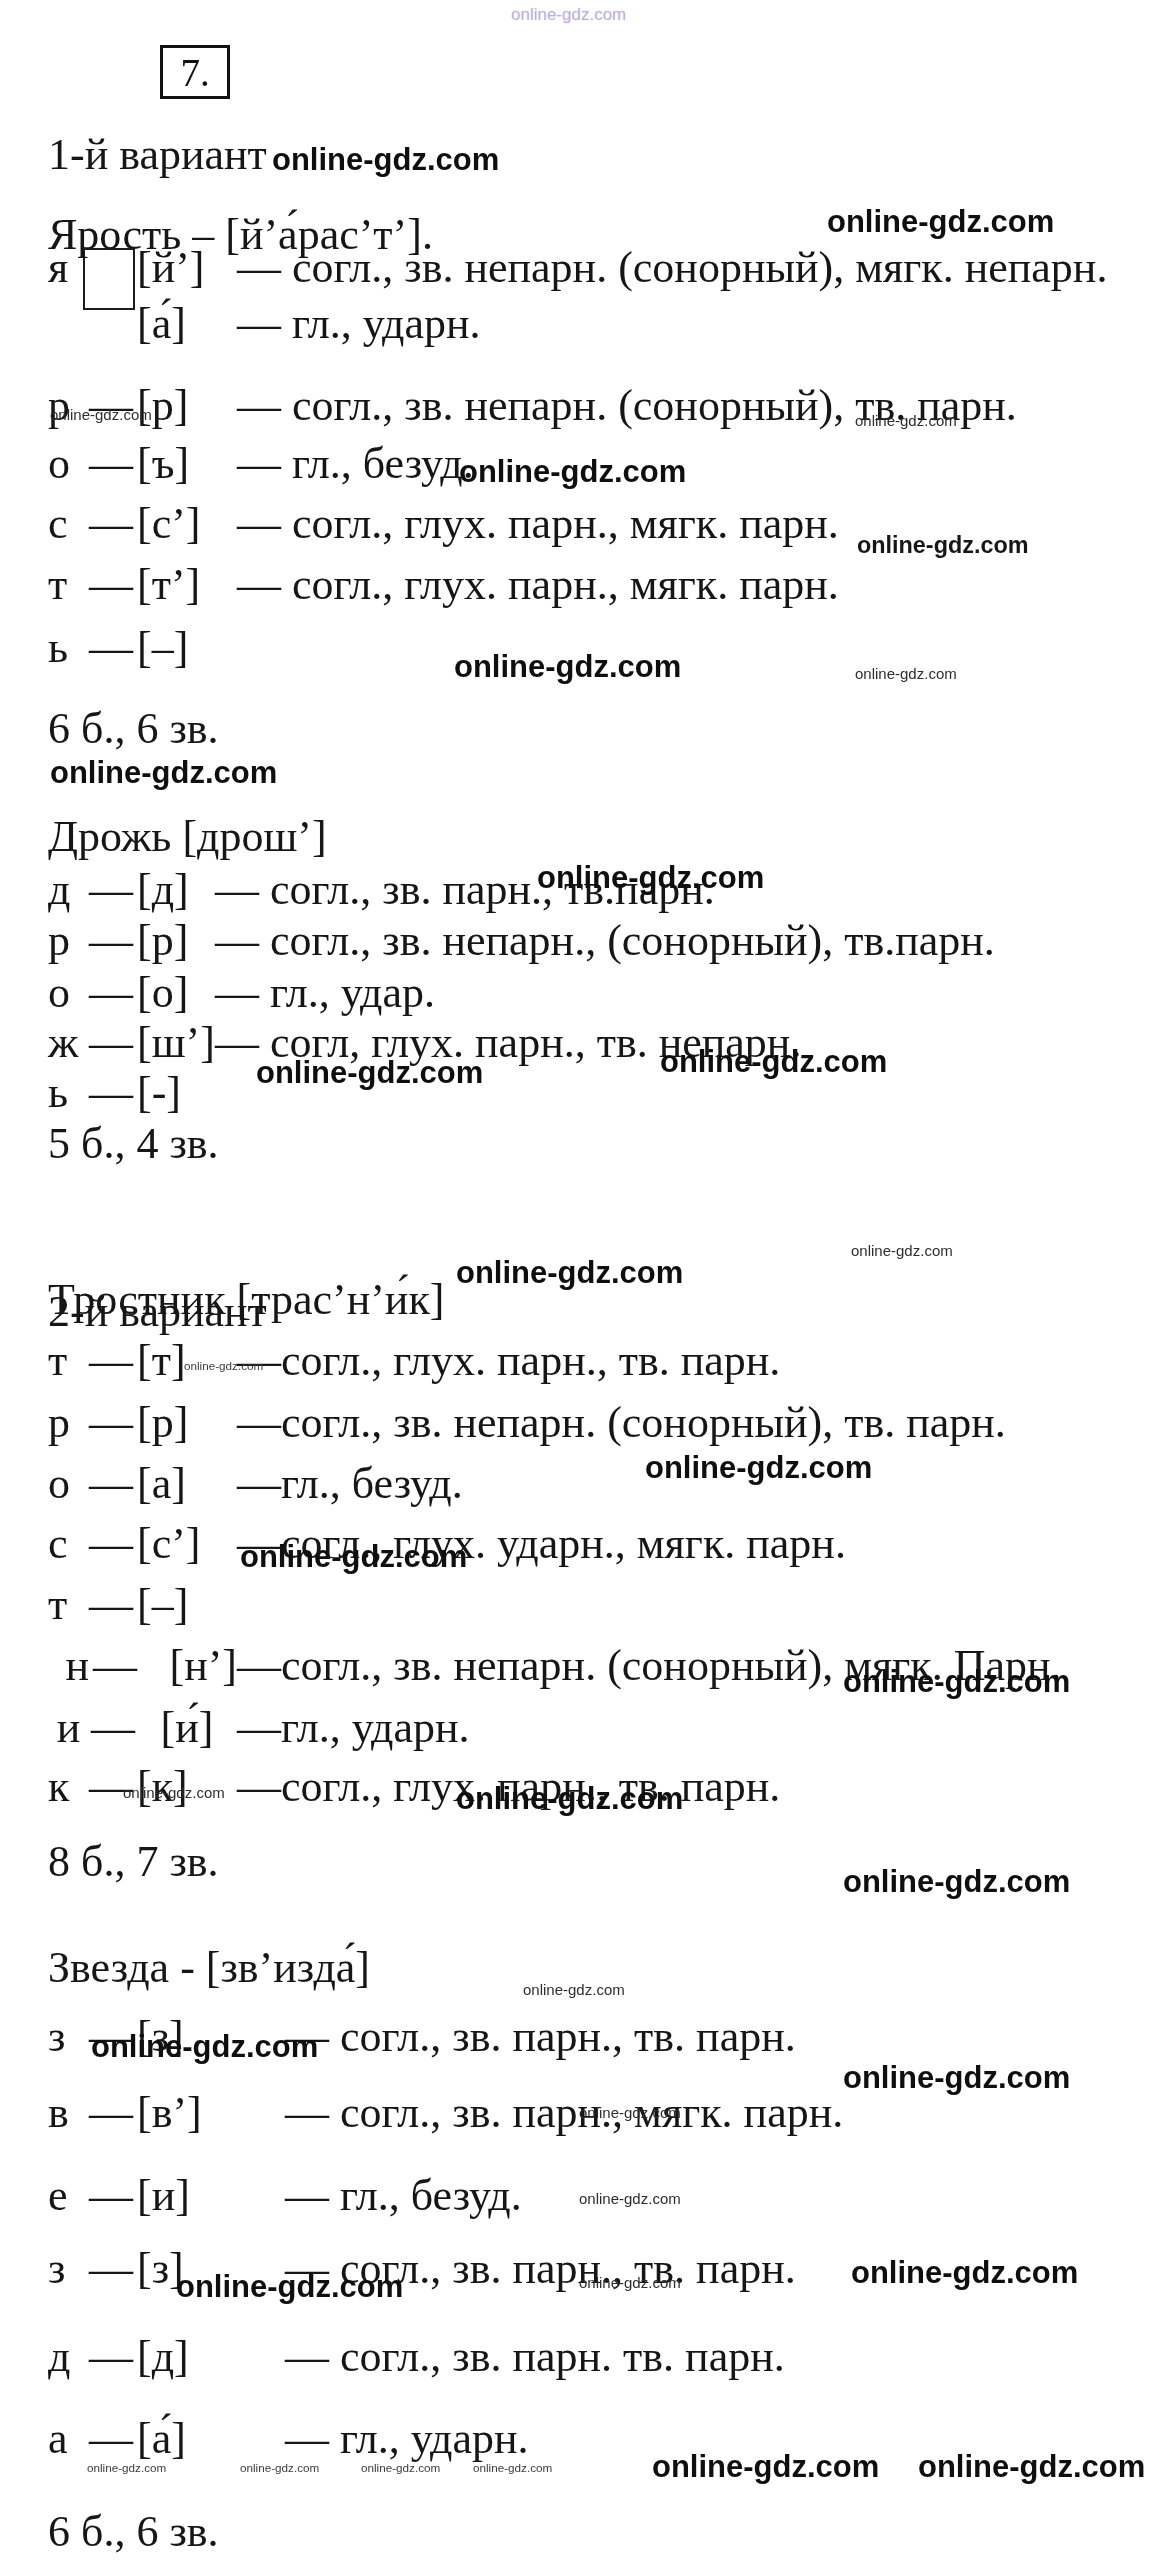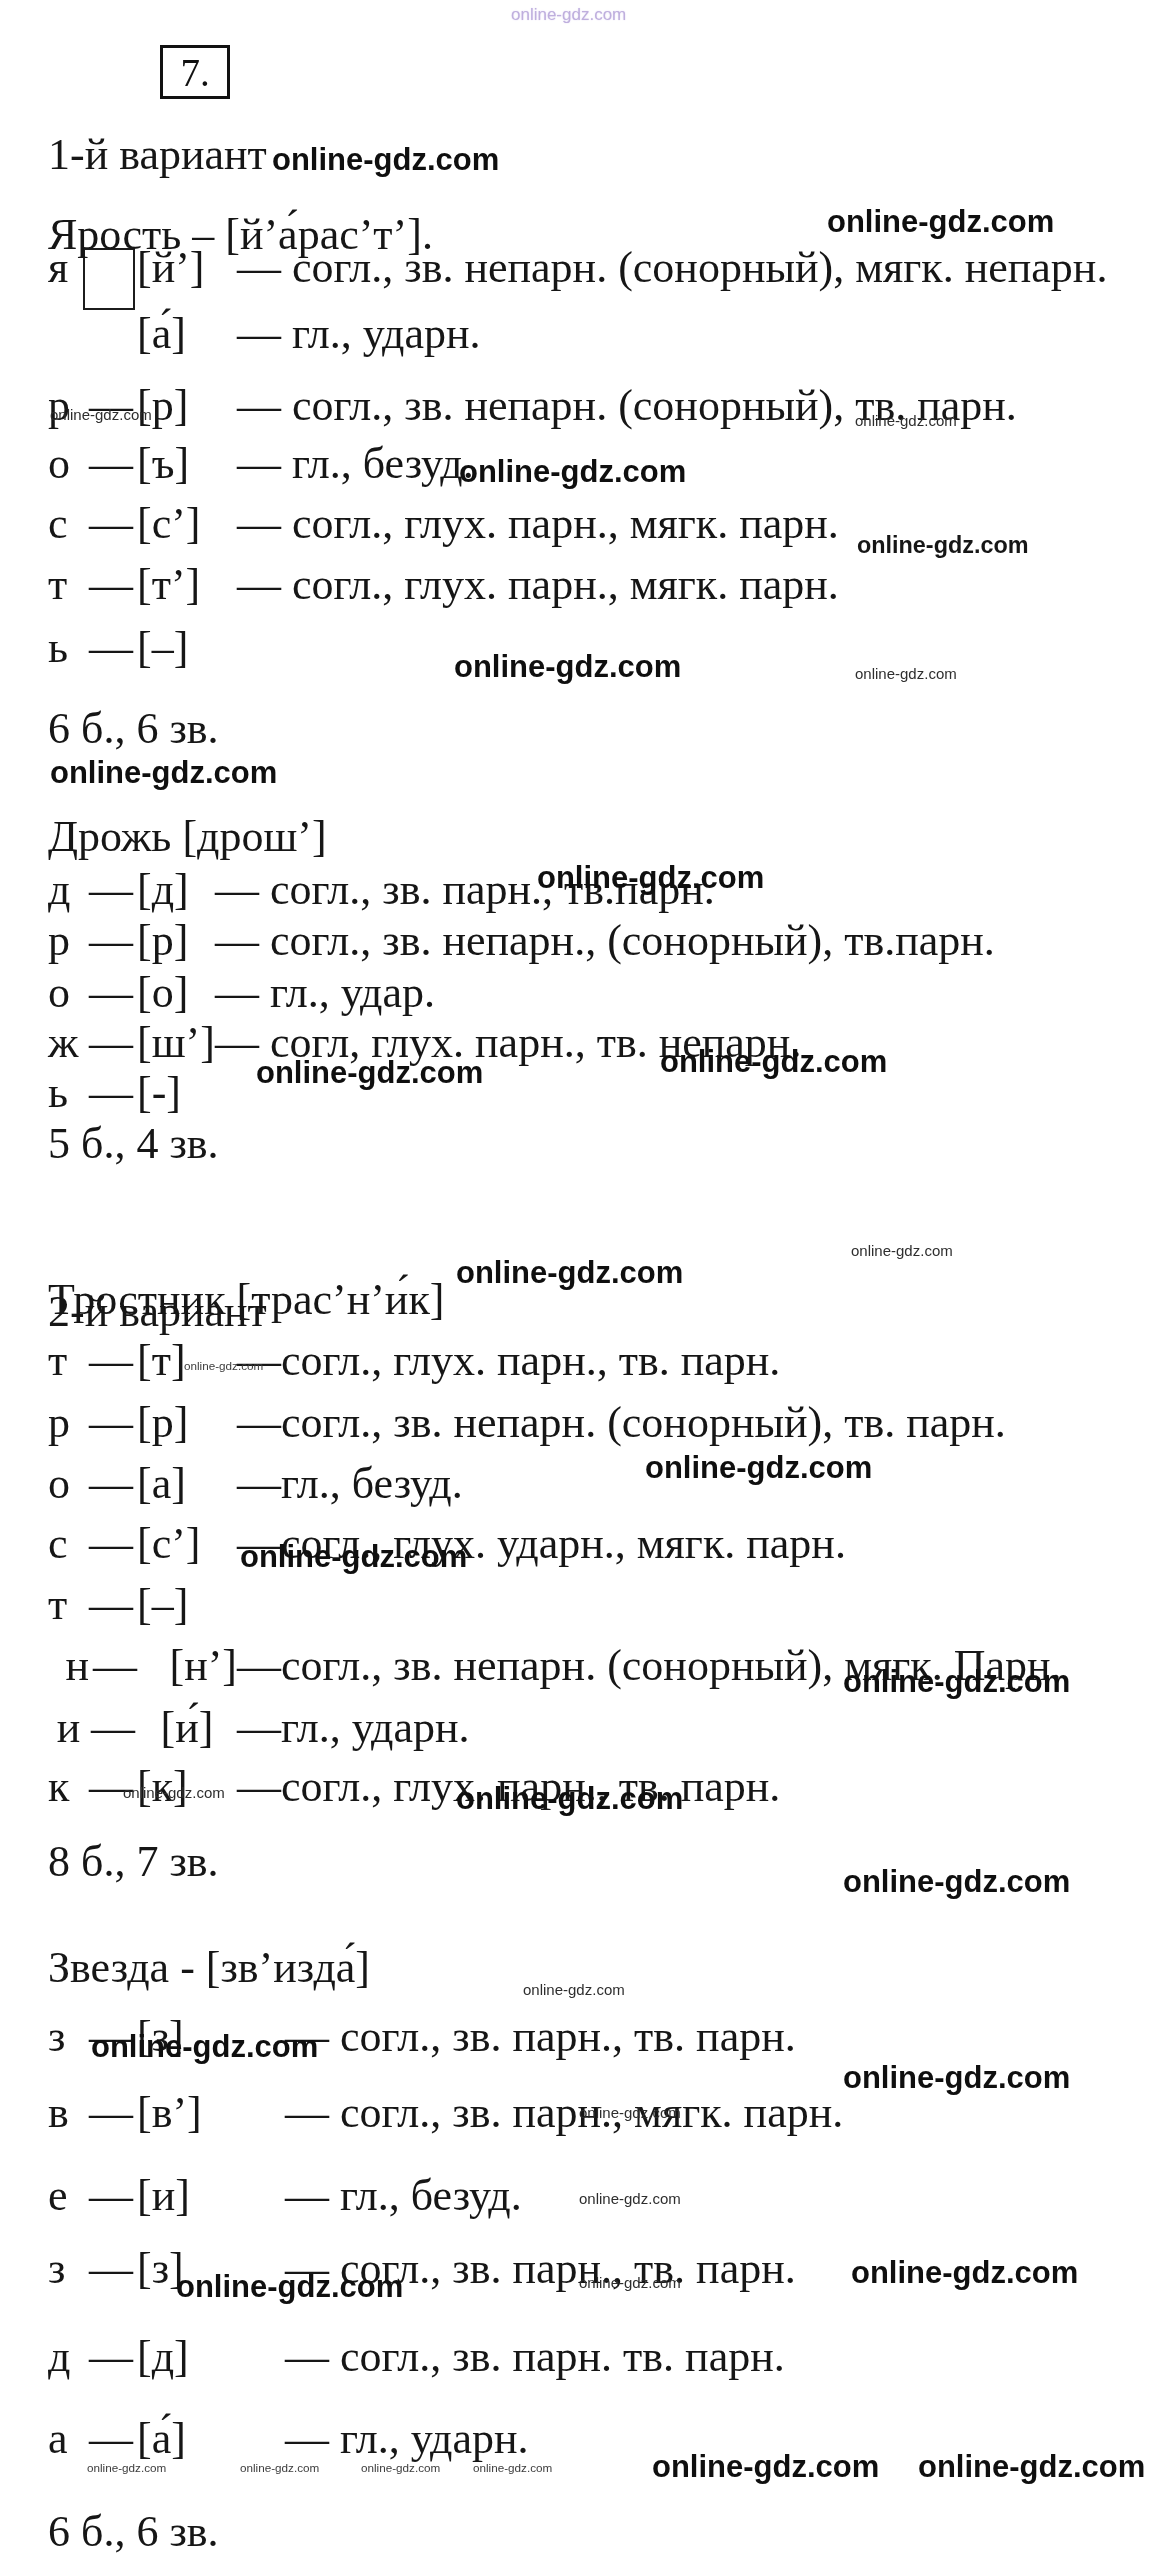--- a/index.html
+++ b/index.html
@@ -72,21 +72,21 @@
   <div class="exercise-box">
     <span>7.</span>
   </div>
 
   <div class="ya-box"></div>
 
   <div id="lines">
       <div class="line" style="top: 130px;">1-й вариант</div>
       <div class="line" style="top: 186px; margin-top: 24px;">Ярость – [й’а́рас’т’].</div>
       <div class="line" style="top: 243px;"><span class="l">я</span><span class="d1"></span><span class="s" style="width: 100px;">[й’]</span><span class="rest">— согл., зв. непарн. (сонорный), мягк. непарн.</span></div>
-      <div class="line" style="top: 309px;"><span class="l"></span><span class="d1"></span><span class="s" style="width: 100px;">[а́]</span><span class="rest">— гл., ударн.</span></div>
+      <div class="line" style="top: 299px;"><span class="l"></span><span class="d1"></span><span class="s" style="width: 100px;">[а́]</span><span class="rest">— гл., ударн.</span></div>
       <div class="line" style="top: 381px;"><span class="l">р</span><span class="d1">—</span><span class="s" style="width: 100px;">[р]</span><span class="rest">— согл., зв. непарн. (сонорный), тв. парн.</span></div>
       <div class="line" style="top: 439px;"><span class="l">о</span><span class="d1">—</span><span class="s" style="width: 100px;">[ъ]</span><span class="rest">— гл., безуд.</span></div>
       <div class="line" style="top: 499px;"><span class="l">с</span><span class="d1">—</span><span class="s" style="width: 100px;">[с’]</span><span class="rest">— согл., глух. парн., мягк. парн.</span></div>
       <div class="line" style="top: 560px;"><span class="l">т</span><span class="d1">—</span><span class="s" style="width: 100px;">[т’]</span><span class="rest">— согл., глух. парн., мягк. парн.</span></div>
       <div class="line" style="top: 623px;"><span class="l">ь</span><span class="d1">—</span><span class="s" style="width: 100px;">[–]</span><span class="rest"></span></div>
       <div class="line" style="top: 704px;">6 б., 6 зв.</div>
       <div class="line" style="top: 812px;">Дрожь [дрош’]</div>
       <div class="line" style="top: 865px;"><span class="l">д</span><span class="d1">—</span><span class="s" style="width: 78px;">[д]</span><span class="rest">— согл., зв. парн., тв.парн.</span></div>
       <div class="line" style="top: 916px;"><span class="l">р</span><span class="d1">—</span><span class="s" style="width: 78px;">[р]</span><span class="rest">— согл., зв. непарн., (сонорный), тв.парн.</span></div>
       <div class="line" style="top: 968px;"><span class="l">о</span><span class="d1">—</span><span class="s" style="width: 78px;">[о]</span><span class="rest">— гл., удар.</span></div>

